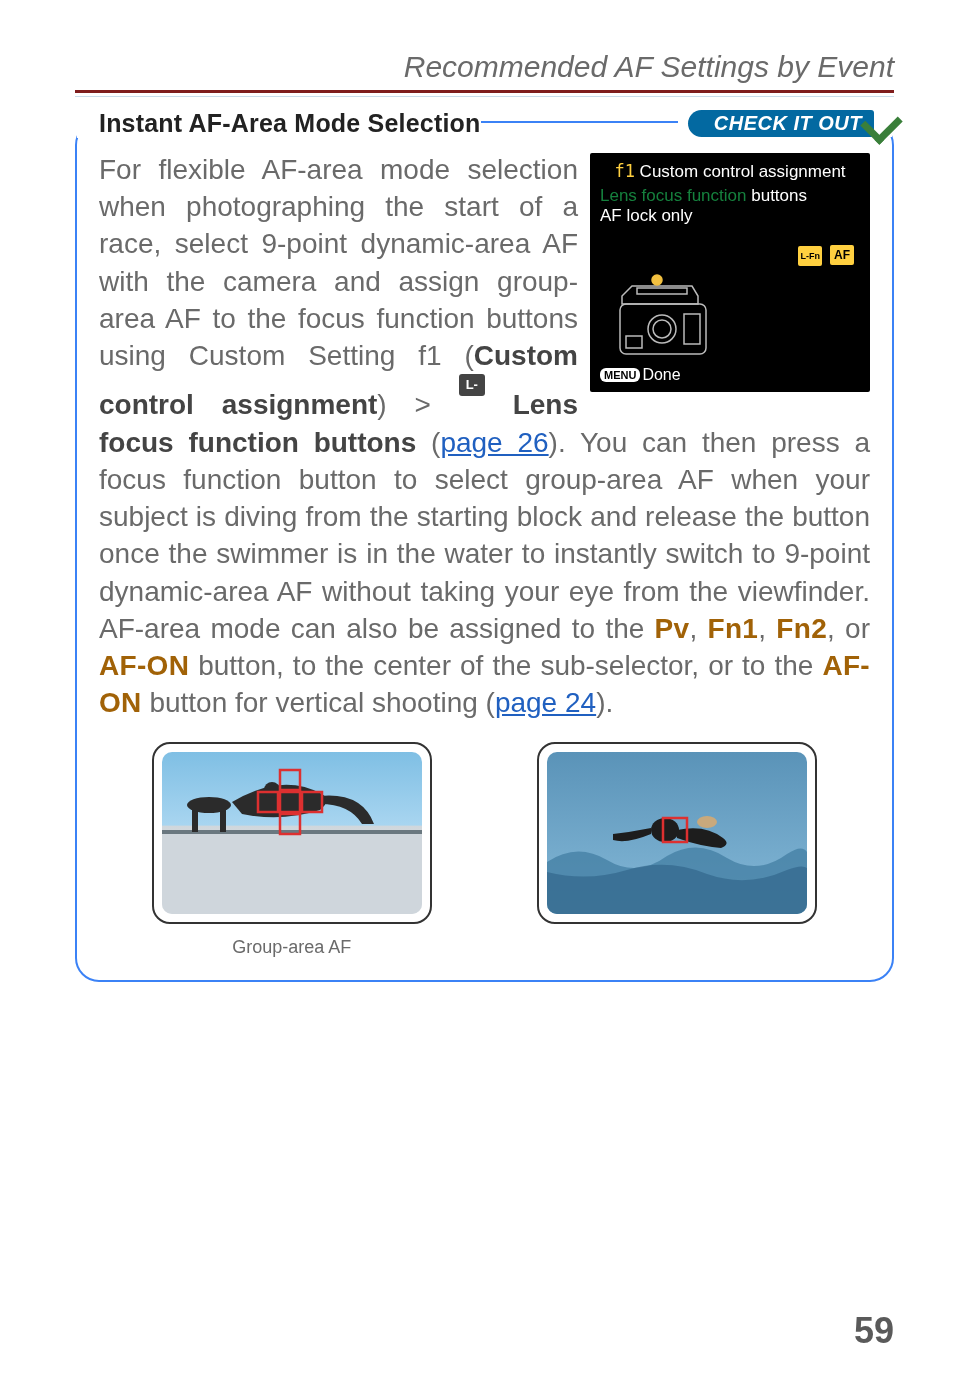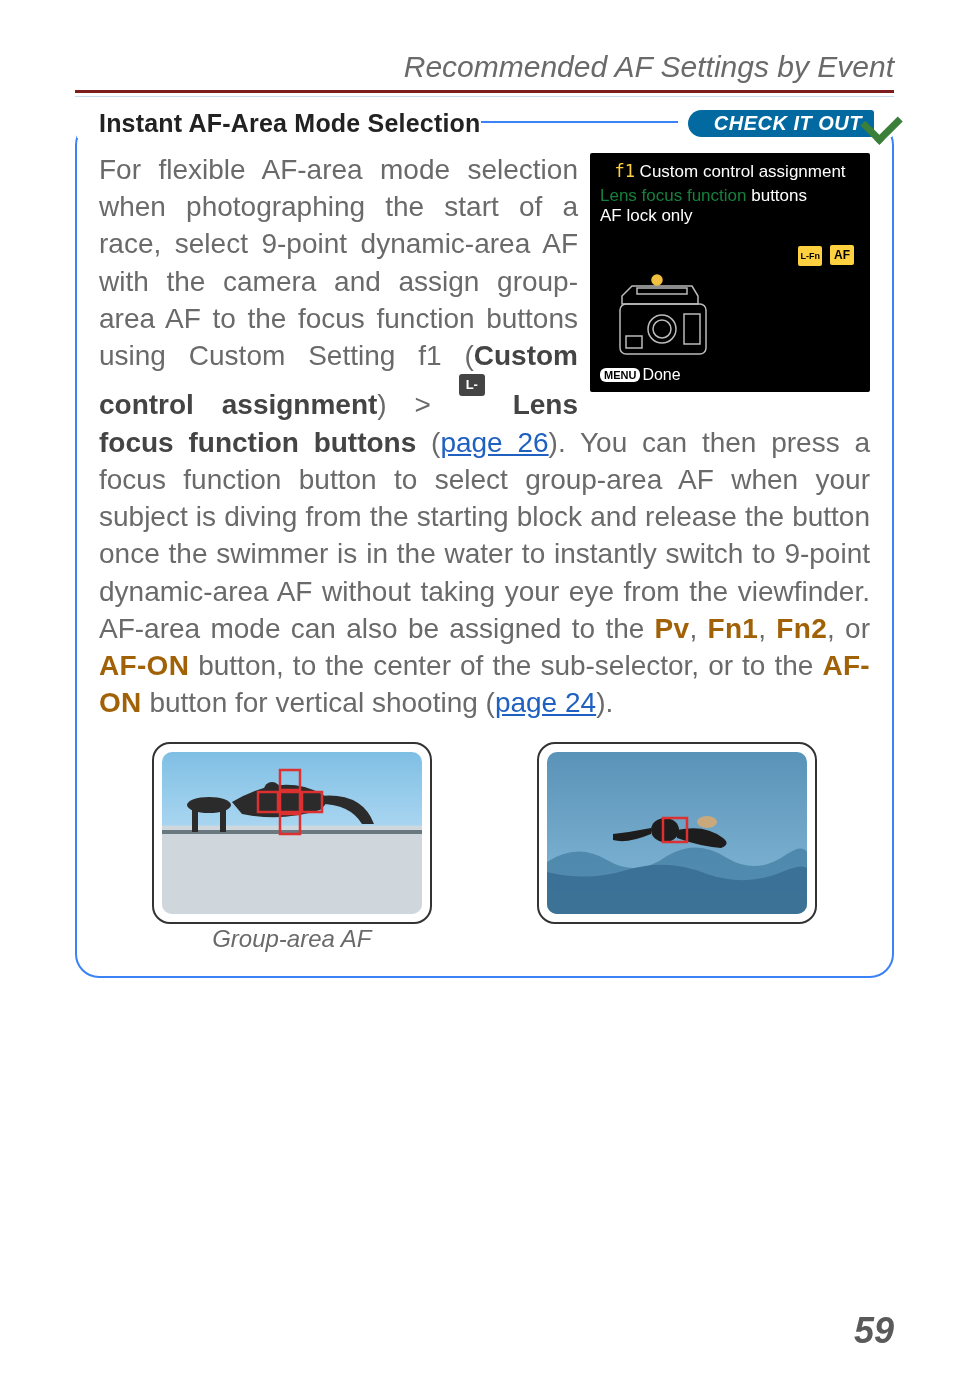--- a/index.html
+++ b/index.html
@@ -175,33 +175,31 @@
   .fig .thumb {
     width: 260px;
     height: 162px;
     border-radius: 10px;
     overflow: hidden;
     background: linear-gradient(180deg, #7fbfe4 0%, #a8d5f0 45%, #d0d7dc 46%, #e6e9ec 100%);
     position: relative;
   }
   .fig .thumb svg { position: absolute; top:0; left:0; }
   .fig-cap {
-    font-style: italic;
-    font-size: 24px;
+    font-size: 18px;
     color: #6a6a6a;
-    margin-top: 0;
+    margin-top: 12px;
     line-height: 1.25;
   }
   .page-num {
     position: absolute;
     right: 60px;
     bottom: 36px;
     font-size: 36px;
     font-weight: 700;
-    font-style: italic;
     color: #5a5a5a;
   }
 </style>
 </head>
 <body>
 
 <div class="header">
   <span>Recommended AF Settings by Event</span>
 </div>
 

